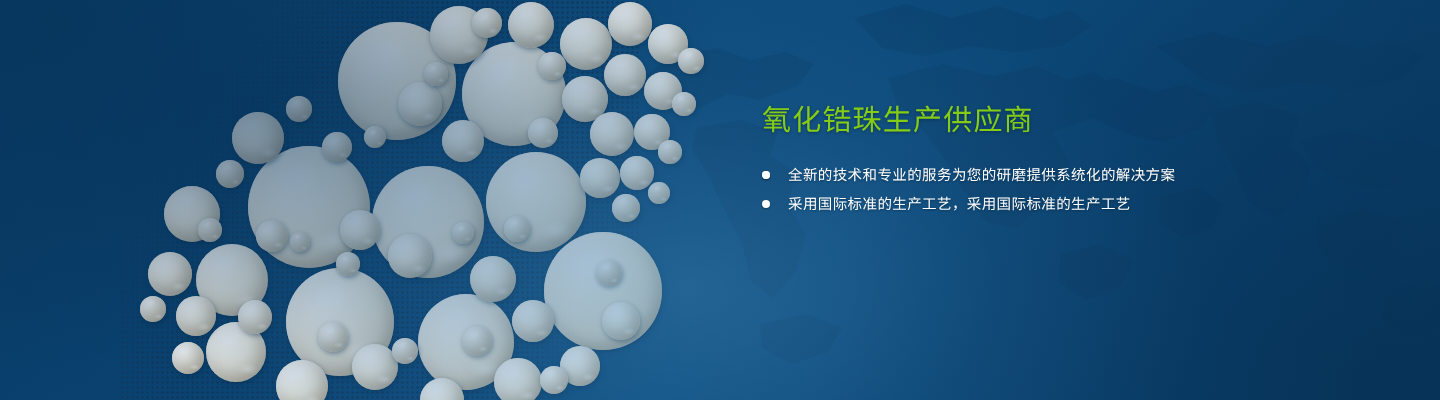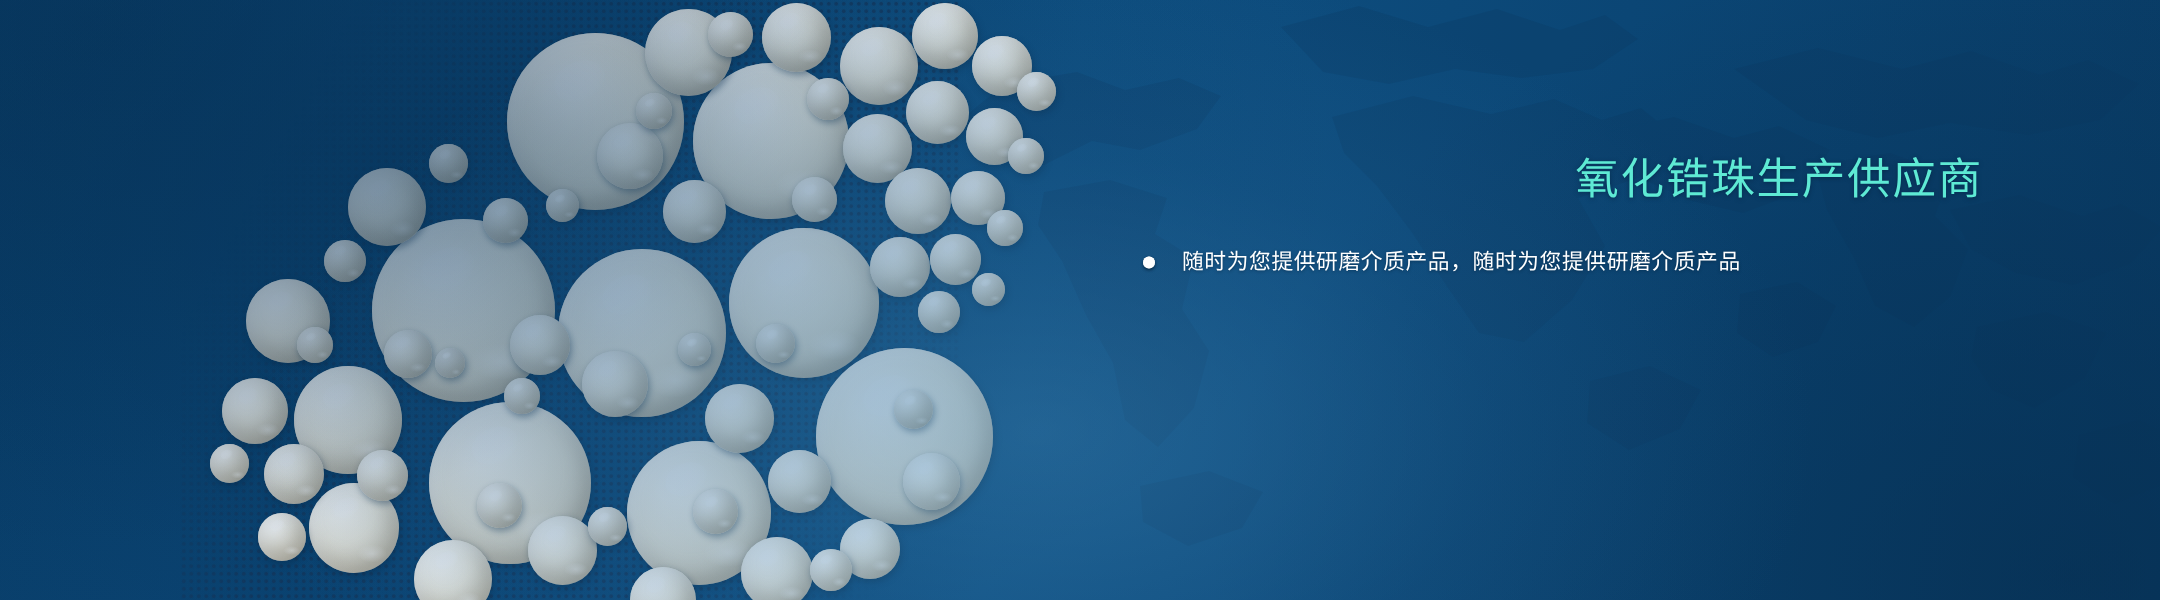--- a/index.html
+++ b/index.html
@@ -98,28 +98,27 @@
 
   
   .copy {
     position: absolute;
     left: 762px;
     top: 104px;
     width: 560px;
   }
   .headline {
     margin: 0 0 26px 0;
-    color: #5eead4;
+    color: #84cc16;
     font-size: 29px;
     font-weight: 400;
     letter-spacing: 1.2px;
     line-height: 1.15;
     text-shadow: 0 1px 3px rgba(3,30,54,0.55);
     white-space: nowrap;
-    text-align: right;
   }
   .bullets {
     list-style: none;
     margin: 0;
     padding: 0;
   }
   .bullet {
     position: relative;
     padding-left: 26px;
     margin-bottom: 5px;
@@ -244,22 +243,26 @@
 
   <div class="copy">
     <h1 class="headline">氧化锆珠生产供应商</h1>
 
     <ul class="bullets">
 
       <li class="bullet">
         <span class="dot"></span>
       </li>
 
-
       <li class="bullet">
         <span class="dot"></span>
-        <span class="bullet-line">随时为您提供研磨介质产品，随时为您提供研磨介质产品</span>
+        <span class="bullet-line">全新的技术和专业的服务为您的研磨提供系统化的解决方案</span>
+      </li>
+
+      <li class="bullet">
+        <span class="dot"></span>
+        <span class="bullet-line">采用国际标准的生产工艺，采用国际标准的生产工艺</span>
       </li>
 
     </ul>
   </div>
 
 </div>
 
 </body></html>

